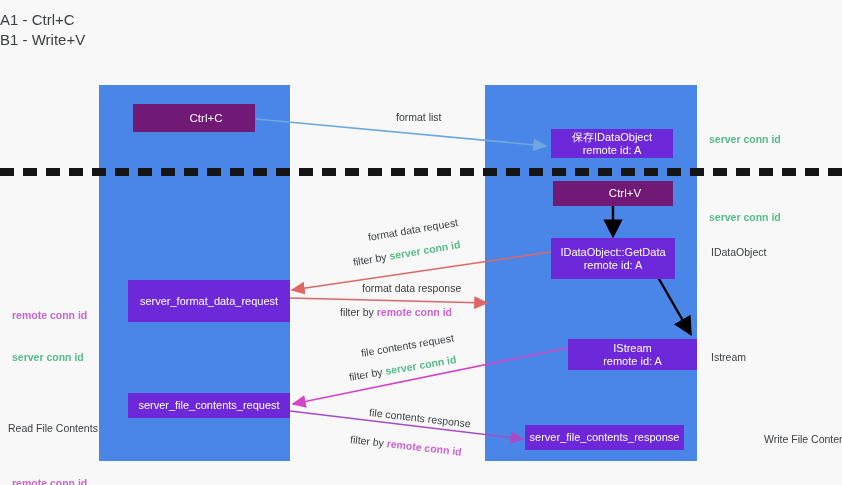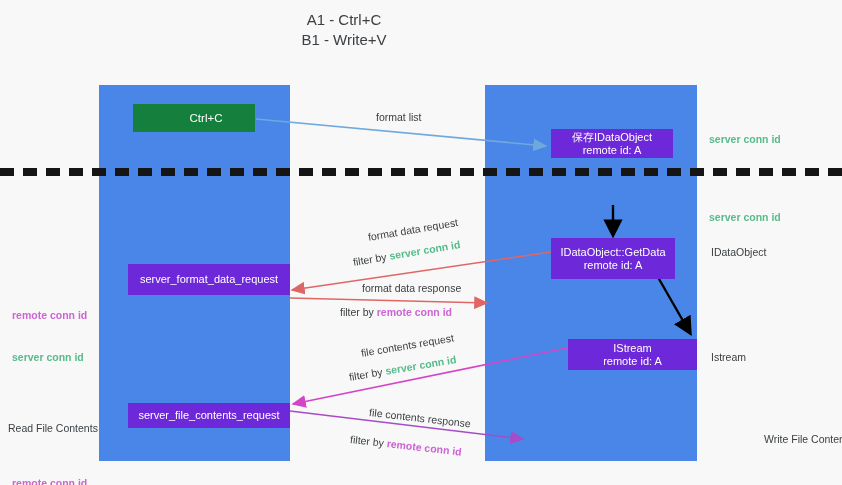--- a/index.html
+++ b/index.html
@@ -15,21 +15,21 @@
   }
   #stage {
     position: absolute; left: 0; top: 0;
     width: 842px; height: 485px;
     background: #f8f8f8;
   }
   .title {
     position: absolute;
     left: 0; top: 10px;
     width: 688px;
-    text-align: center;
+    text-align: left;
     font-size: 15px;
     line-height: 20px;
     color: #3c4043;
     white-space: pre;
   }
   .col-header {
     position: absolute;
     text-align: center;
     font-size: 11.5px;
     line-height: 13px;
@@ -46,21 +46,21 @@
     display: flex;
     align-items: center;
     justify-content: center;
     text-align: center;
     color: #ffffff;
     font-size: 11px;
     line-height: 13px;
     white-space: pre;
   }
   .node.orange { background: #6d28d9; }
-  .node.green  { background: #15803d; font-size: 11.5px; padding-left: 24px; }
+  .node.green  { background: #701a75; font-size: 11.5px; padding-left: 24px; }
   .dashed-line {
     position: absolute;
     left: 0; top: 168px;
     width: 842px; height: 8px;
     background-image: repeating-linear-gradient(
         to right, #151515 0px, #151515 14px,
         rgba(0,0,0,0) 14px, rgba(0,0,0,0) 23px);
   }
   .edge-label {
     position: absolute;
@@ -142,37 +142,39 @@
 
     <line x1="567" y1="348" x2="293" y2="404" stroke="#d444c8" stroke-width="1.6" marker-end="url(#ah-mag)"></line>
 
     <line x1="290" y1="411" x2="523" y2="439" stroke="#a64cc8" stroke-width="1.6" marker-end="url(#ah-pur)"></line>
   </svg>
 
   <div class="dashed-line"></div>
 
   <div class="node green" style="left:133px; top:104px; width:122px; height:28px;">Ctrl+C</div>
 
-  <div class="node orange" style="left:128px; top:264px; width:162px; height:31px;">server_format_data_request</div>
-
-  <div class="node orange" style="left:128px; top:393px; width:162px; height:25px;margin-top:10px;">server_file_contents_request</div>
+  <div class="node orange" style="left:128px; top:280px; width:162px; height:42px;">server_format_data_request</div>
+
+  <div class="node orange" style="left:128px; top:393px; width:162px; height:25px;">server_file_contents_request</div>
 
   <div class="node orange" style="left:551px; top:129px; width:122px; height:29px;">保存IDataObject
 remote id: A</div>
 
+  <div class="node green" style="left:553px; top:181px; width:120px; height:25px;">Ctrl+V</div>
 
   <div class="node orange" style="left:551px; top:238px; width:124px; height:41px;">IDataObject::GetData
 remote id: A</div>
 
 
   <div class="node orange" style="left:568px; top:339px; width:129px; height:31px;">IStream
 remote id: A</div>
 
-
-  <div class="edge-label" style="left:376px; top:111px;">format list</div>
+  <div class="node orange" style="left:525px; top:425px; width:159px; height:25px;">server_file_contents_response</div>
+
+  <div class="edge-label" style="left:396px; top:111px;">format list</div>
 
   <div class="edge-label rot-n10" style="left:367px; top:231px;">format data request</div>
   <div class="edge-label rot-n10" style="left:352px; top:256px;"><span>filter by </span><span class="key-green">server conn id</span></div>
 
   <div class="edge-label" style="left:362px; top:282px;">format data response</div>
   <div class="edge-label" style="left:340px; top:306px;"><span>filter by </span><span class="key-purple">remote conn id</span></div>
 
   <div class="edge-label rot-n10" style="left:360px; top:347px;">file contents request</div>
   <div class="edge-label rot-n10" style="left:348px; top:371px;"><span>filter by </span><span class="key-green">server conn id</span></div>
 

